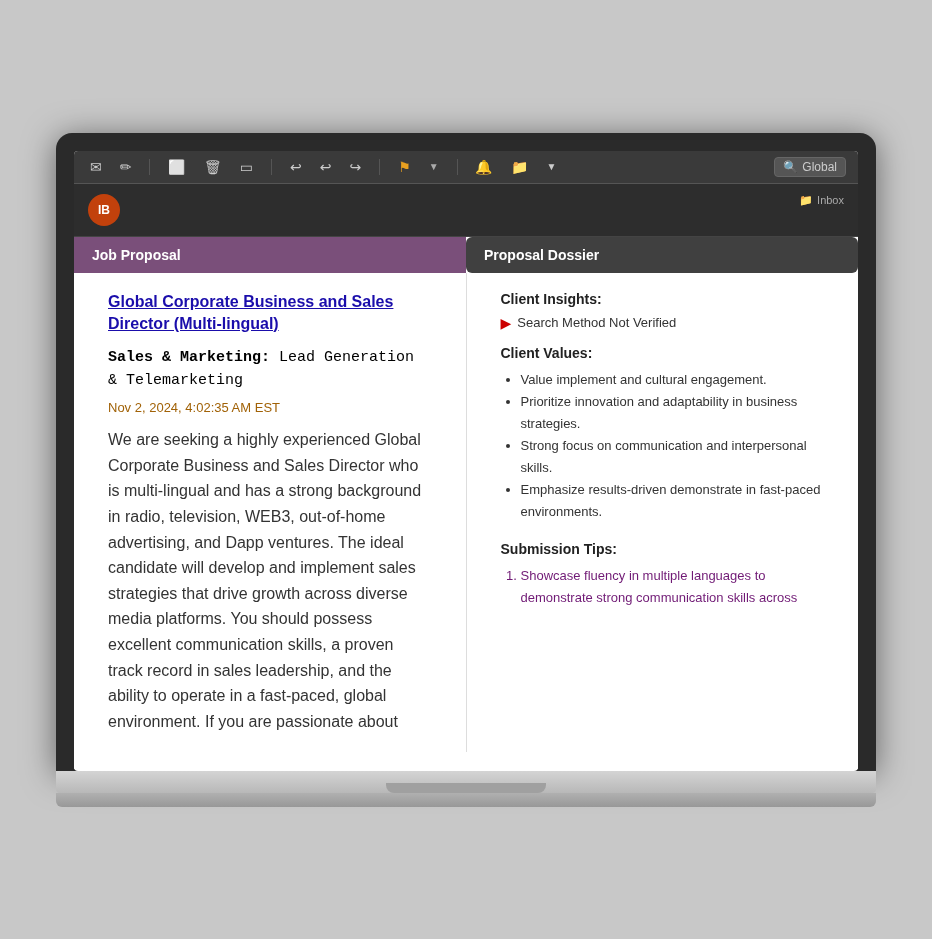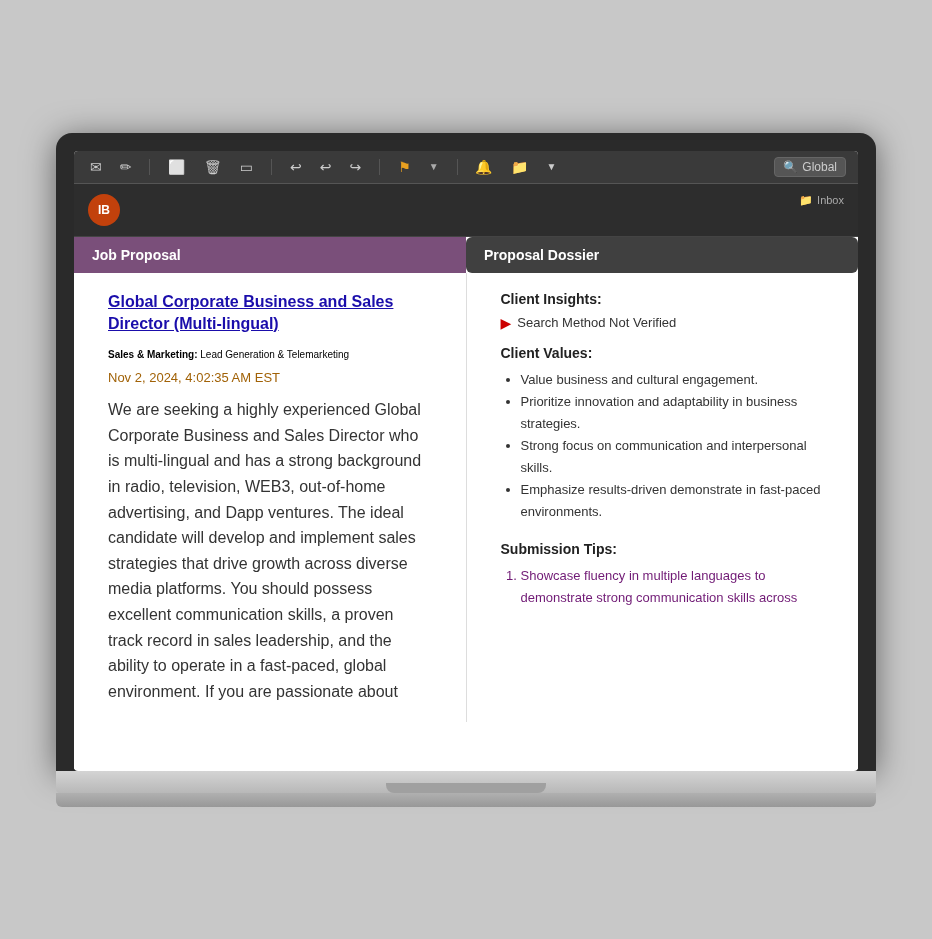--- a/index.html
+++ b/index.html
@@ -190,23 +190,24 @@
       color: #1a0dab;
       font-size: 16px;
       font-weight: bold;
       text-decoration: underline;
       display: block;
       margin-bottom: 12px;
       line-height: 1.4;
     }
 
     .job-category {
-      font-size: 10px;
+      font-size: 15px;
       margin-bottom: 8px;
       line-height: 1.5;
+      font-family: Liberation Mono, monospace;
     }
     .job-category strong {
       font-weight: bold;
     }
 
     .job-date {
       font-size: 13px;
       color: #a16207;
       margin-bottom: 12px;
     }
@@ -333,21 +334,21 @@
                 <div class="col-content">
 
                   <div class="section-title">Client Insights:</div>
                   <div class="warning-line">
                     <span class="warning-icon">▶</span>
                     <span>Search Method Not Verified</span>
                   </div>
 
                   <div class="section-title">Client Values:</div>
                   <ul class="values-list">
-                    <li>Value business and cultural engagement.</li>
+                    <li>Value implement and cultural engagement.</li>
                     <li>Prioritize innovation and adaptability in business strategies.</li>
                     <li>Strong focus on communication and interpersonal skills.</li>
                     <li>Emphasize results-driven demonstrate in fast-paced environments.</li>
                   </ul>
 
                   <div class="tips-section">
                     <div class="section-title">Submission Tips:</div>
                     <ol class="tips-list">
                       <li>Showcase fluency in multiple languages to demonstrate strong communication skills across</li>
                     </ol>

